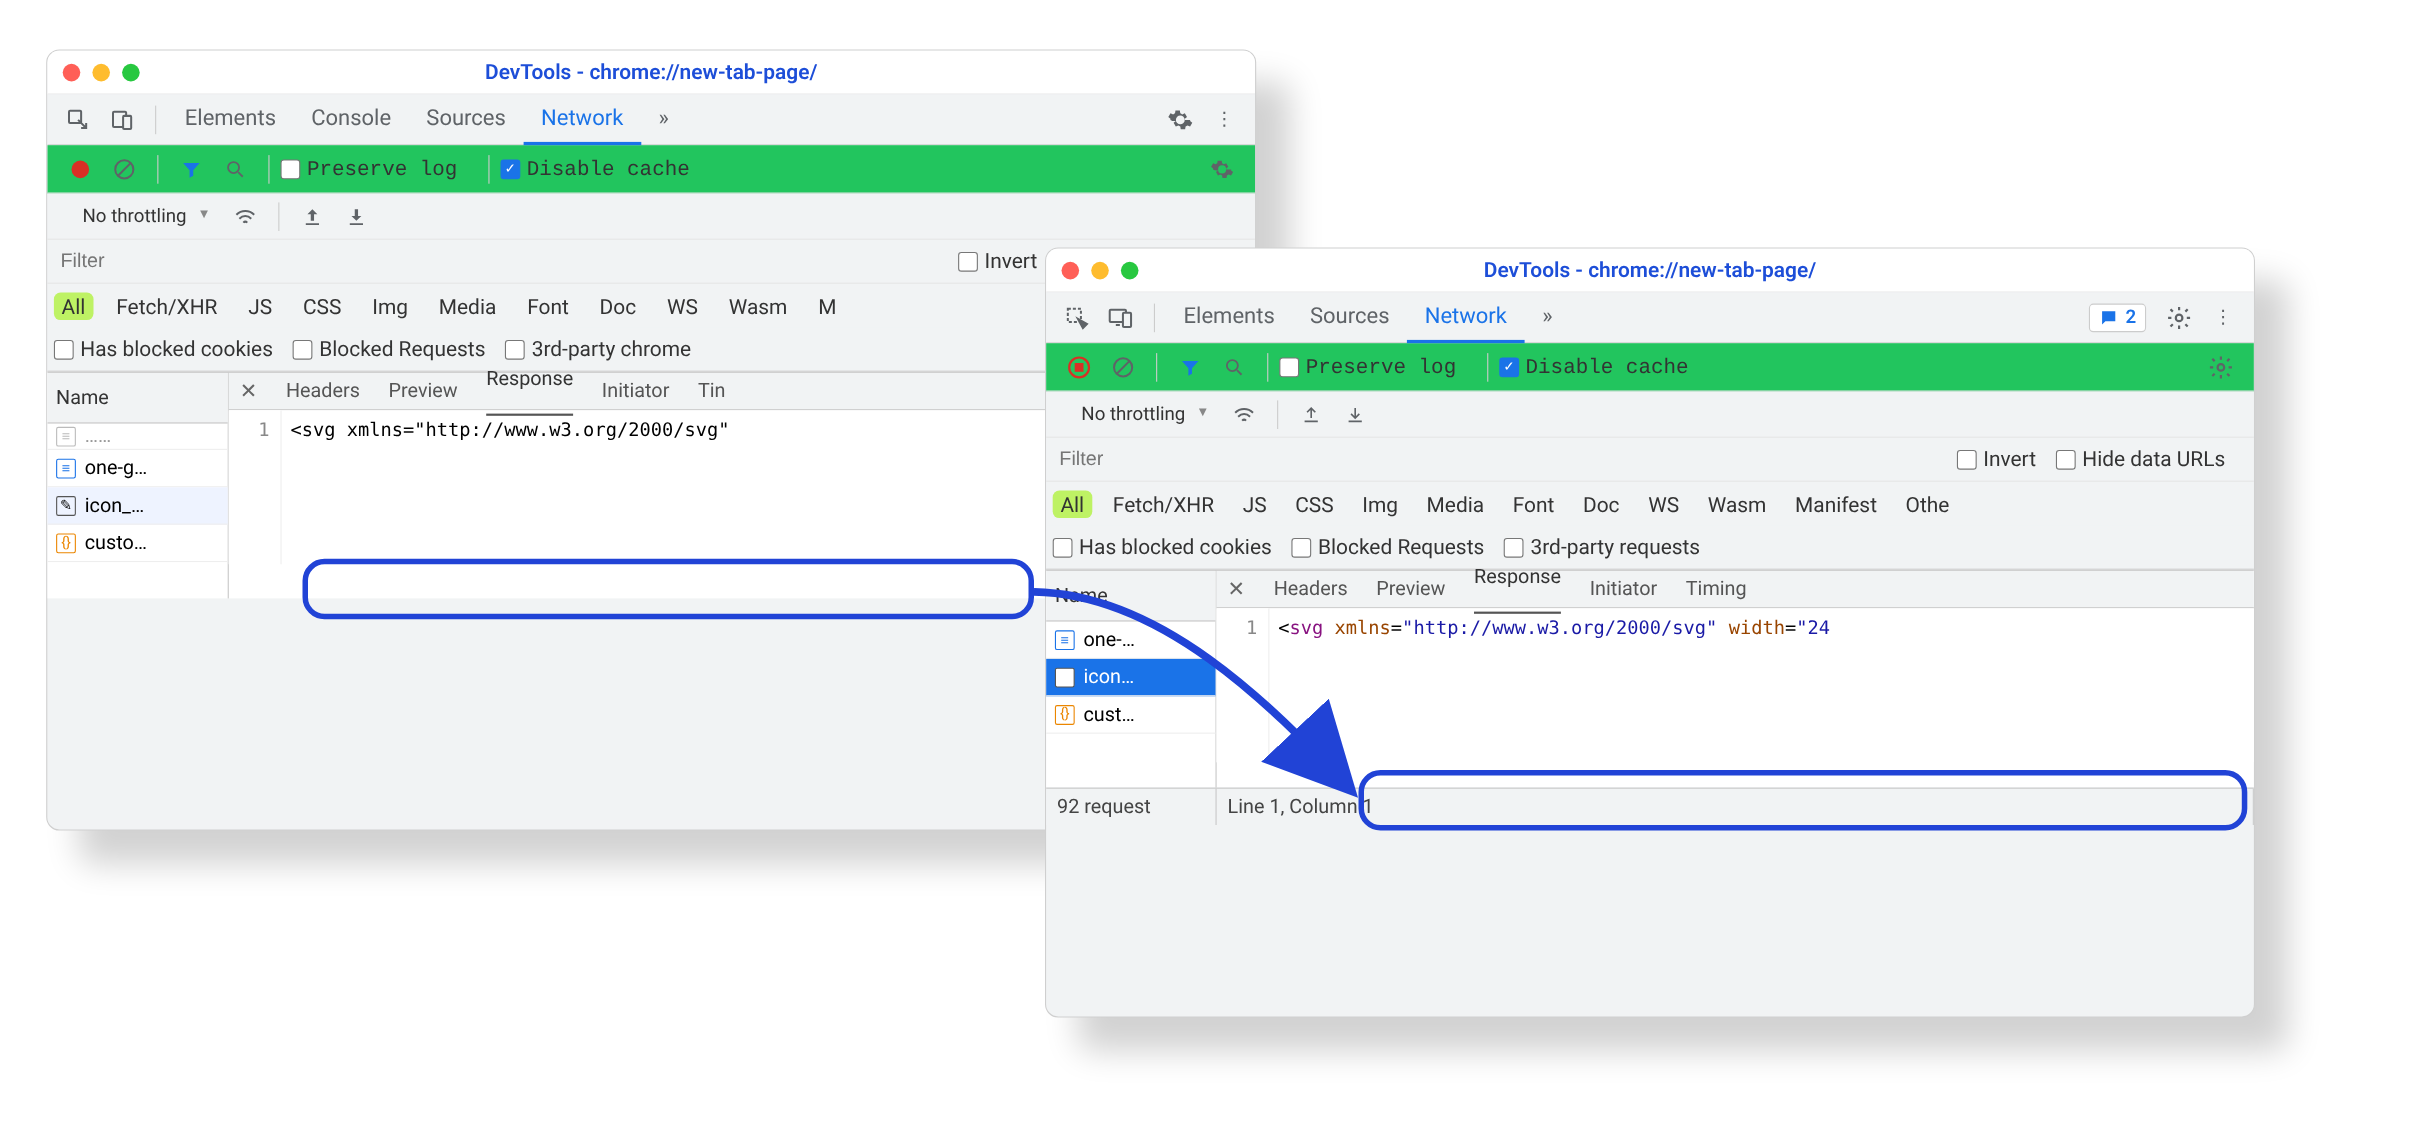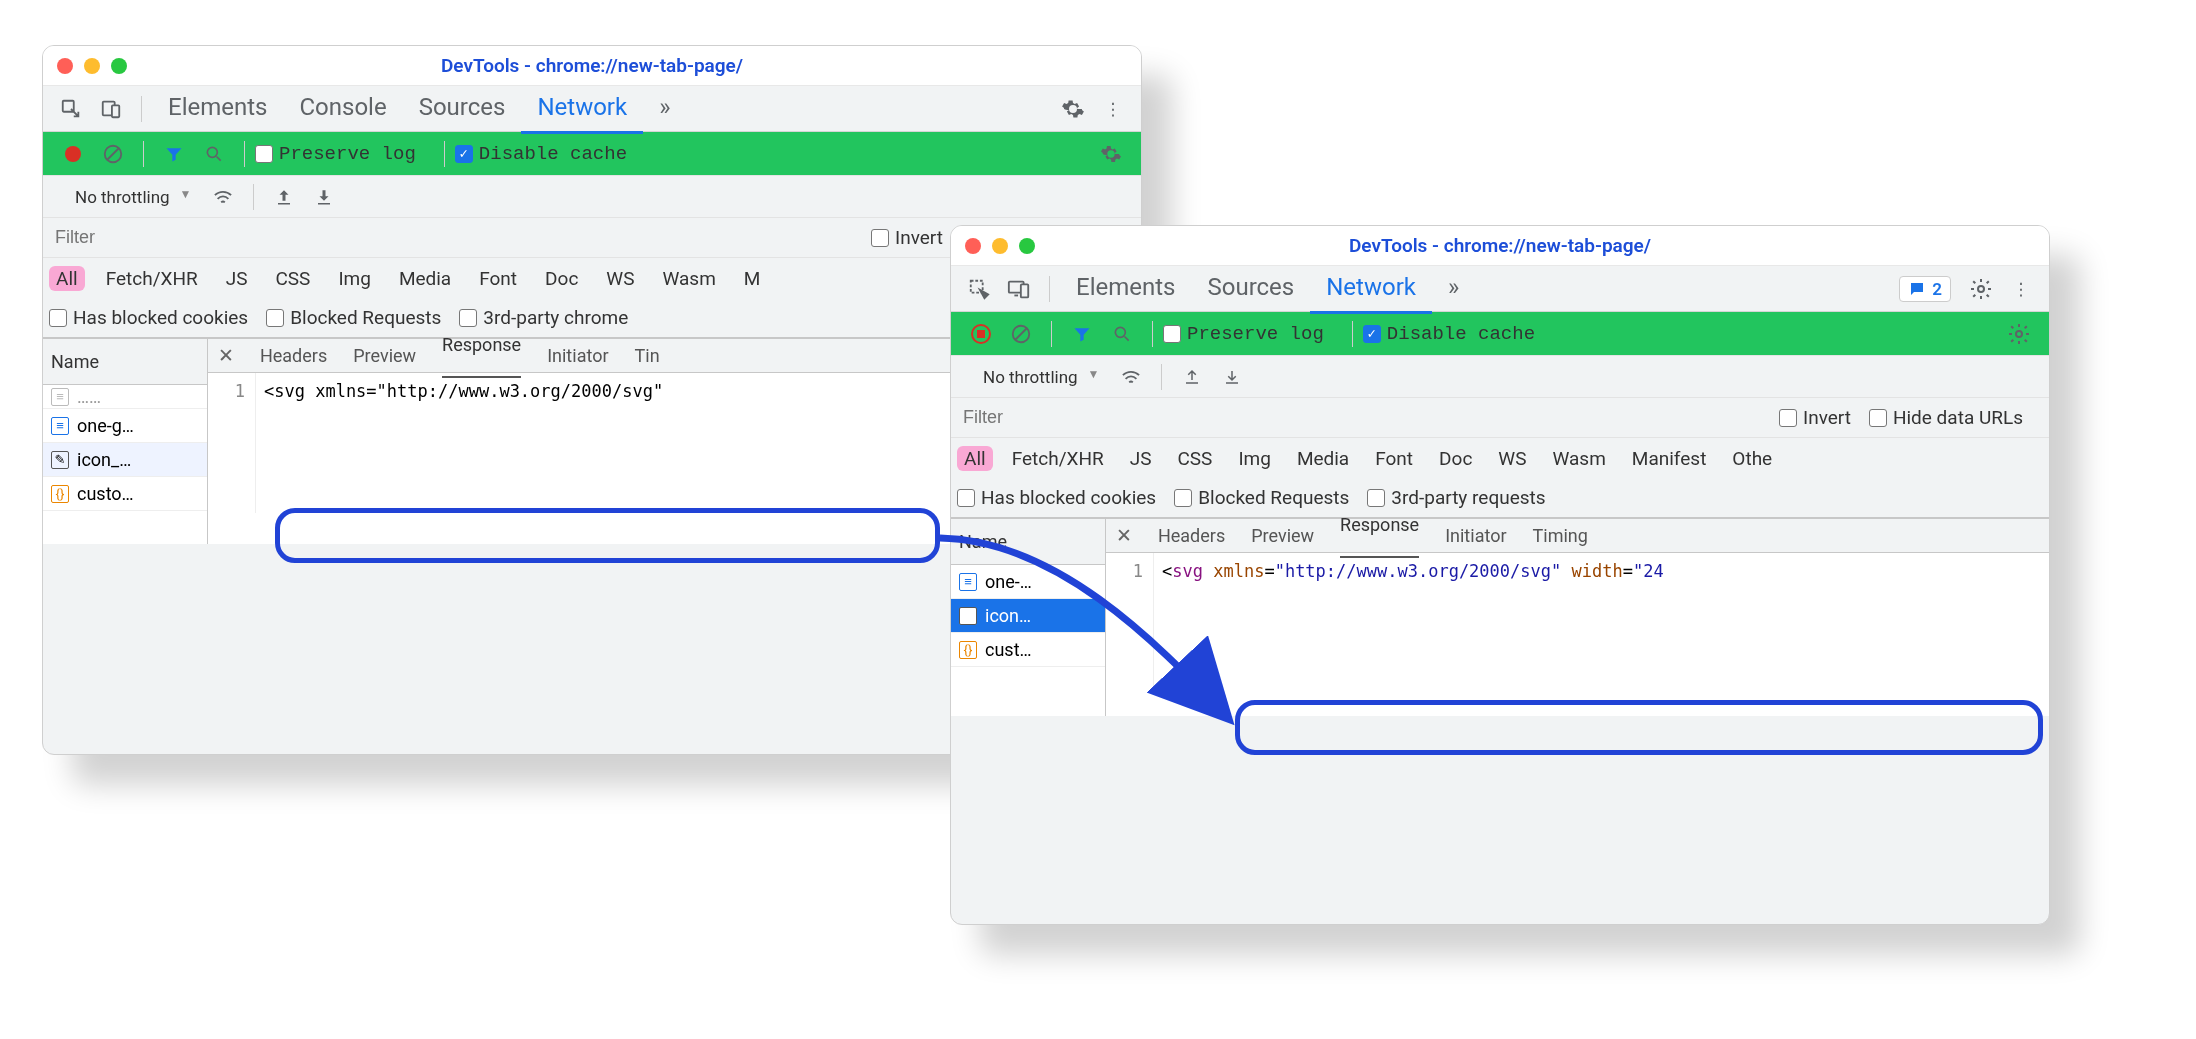--- a/index.html
+++ b/index.html
@@ -44,21 +44,21 @@
     display:flex; align-items:center; height:46px; padding:0 8px;
     background:#f1f3f4; border-bottom:1px solid #d5d5d5;
   }
   .icon-btn {
     width:30px; height:30px; display:flex; align-items:center; justify-content:center;
     color:#5f6367; margin:0 5px; cursor:pointer;
   }
   .sep { width:1px; height:26px; background:#ccc; margin:0 10px;}
   .tabs { display:flex; flex:1; }
   .tab {
-    padding:10px 16px; color:#5f6367; font-size:24px; cursor:pointer;
+    padding:10px 16px; color:#5f6367; font-size:20px; cursor:pointer;
   }
   .tab.active { color:#1a73e8; border-bottom:3px solid #1a73e8;}
   .right-icons { display:flex; align-items:center;}
   
   .subbar {
     display:flex; align-items:center; height:44px; padding:0 10px;
     background:#22c55e; border-bottom:1px solid #e3e3e3;font-family:Liberation Mono, monospace;
   }
   .subbar .icon-btn { color:#5f6367;}
   .rec { color:#d93025 !important;}
@@ -82,21 +82,21 @@
   }
   .filter-input {
     width:290px; height:26px; border:none; background:transparent; padding:2px 4px; font-size:18px; color:#555;
   }
   
   .type-bar {
     display:flex; align-items:center; height:40px; padding:0 6px;
     gap:14px; background:#f1f3f4; font-size:19px; color:#333;
   }
   .type-pill { padding:1px 7px; border-radius:6px; cursor:pointer;}
-  .type-pill.active { background:#f9a8d4; }
+  .type-pill.active { background:#bef264; }
   
   .extra-bar {
     display:flex; align-items:center; height:40px; padding:0 6px;
     background:#f1f3f4; border-bottom:1px solid #c7c7c7;
   }
   
   .table-area {
     display:flex; background:#fff; border-top:1px solid #c7c7c7;
   }
   .name-col {
@@ -523,20 +523,24 @@
         <span class="detail-tab">Initiator</span>
         <span class="detail-tab">Timing</span>
       </div>
       <div class="code-area">
         <div class="gutter">1</div>
         <div class="code">&lt;<span class="tag">svg</span> <span class="attr">xmlns</span>=<span class="str">"http://www.w3.org/2000/svg"</span> <span class="attr">width</span>=<span class="str">"24</span></div>
       </div>
     </div>
   </div>
 
+  <div class="statusbar">
+    <div class="seg" style="width:155px;">92 request</div>
+    <div class="seg" style="flex:1;">Line 1, Column 1</div>
+  </div>
 </div>
 
 <div class="highlight" style="left:275px; top:508px; width:665px; height:55px;"></div>
 <div class="highlight" style="left:1235px; top:700px; width:808px; height:55px;"></div>
 <svg class="arrow" style="left:935px; top:530px;" width="330" height="210">
   <defs>
       <marker id="ah" markerWidth="14" markerHeight="14" refX="10" refY="6" orient="auto">
         <path d="M0 0 L12 6 L0 12 z" fill="#2143d6"></path>
       </marker>
     </defs>

